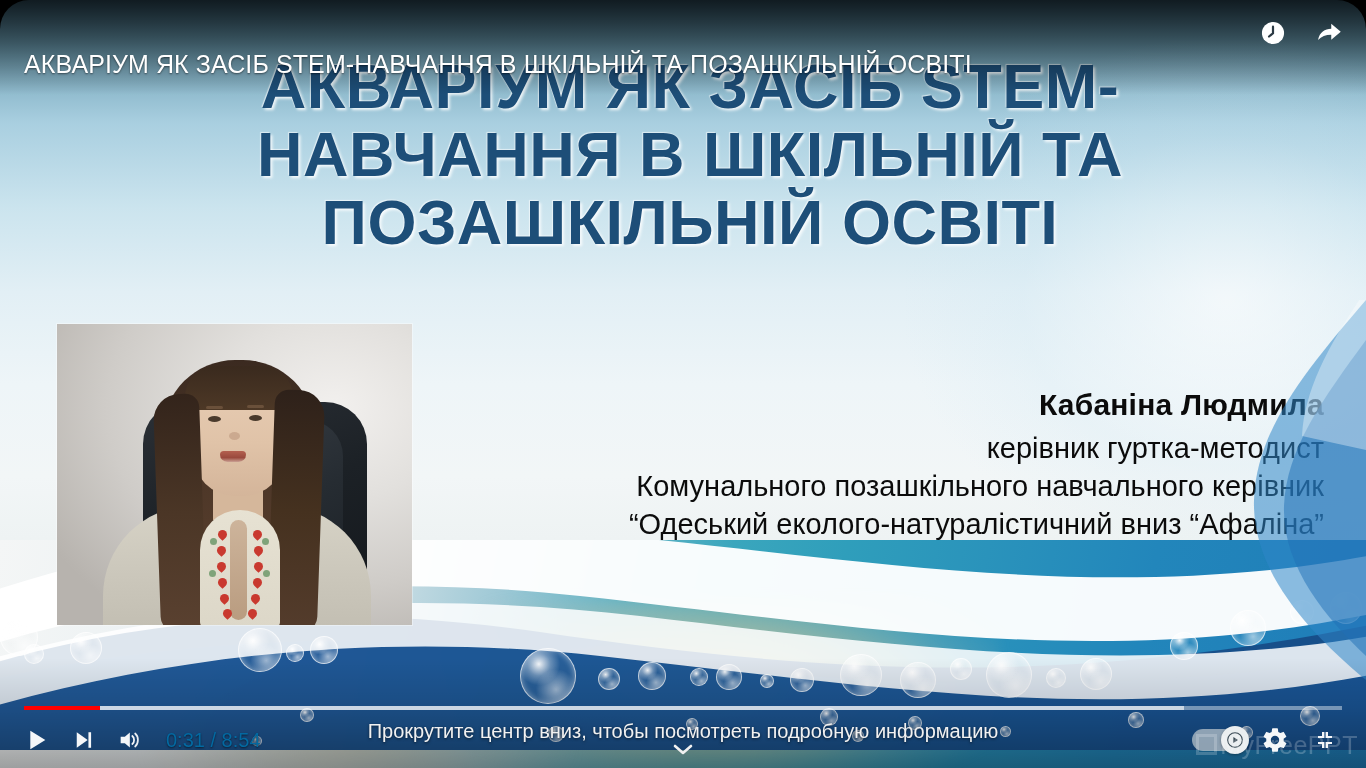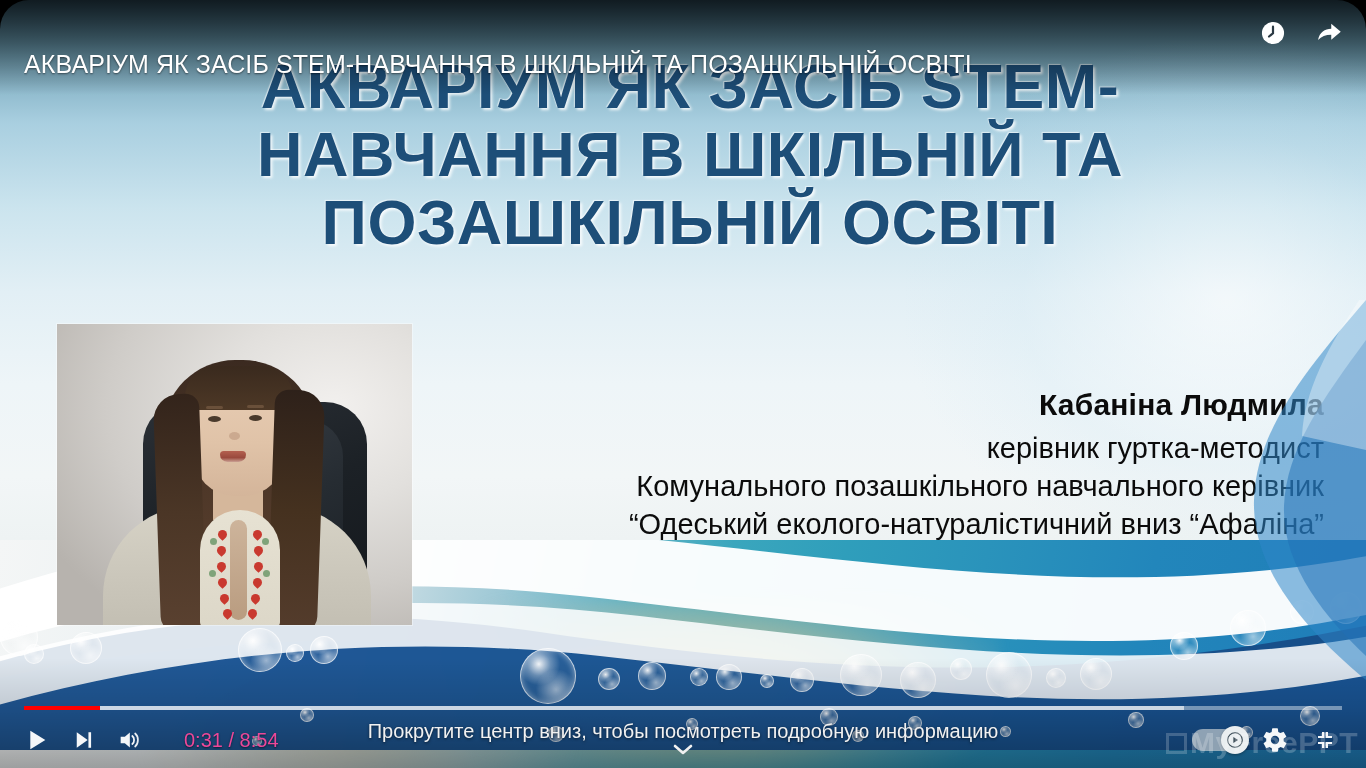--- a/index.html
+++ b/index.html
@@ -383,24 +383,24 @@
     box-sizing: border-box;
   }
   .ctrl {
     width: 46px; height: 48px;
     display: flex; align-items: center; justify-content: center;
     cursor: pointer;
     opacity: 0.96;
   }
   .ctrl svg { display: block; }
   .time-display {
-    color: #ec4899;
+    color: #0369a1;
     font-size: 20px;
     font-family: "Liberation Sans", sans-serif;
-    margin-left: 32px;
+    margin-left: 14px;
     text-shadow: 0 1px 2px rgba(0,0,0,0.55);
     white-space: nowrap;
     text-align: center;
   }
 
   .scroll-hint {
     position: absolute;
     left: 0; right: 0;
     bottom: 6px;
     text-align: center;
@@ -443,22 +443,22 @@
     border-radius: 50%;
     background: #eaeef0;
     display: flex; align-items: center; justify-content: center;
     box-shadow: 0 1px 3px rgba(0,0,0,0.35);
   }
 
   .watermark {
     position: absolute;
     right: 8px;
     bottom: 8px;
-    font-size: 30px;
-    font-weight: 700;
+    font-size: 25px;
+    font-weight: 400;
     color: rgba(255,255,255,0.22);
     letter-spacing: 0.5px;
     pointer-events: none;
     font-family: "Liberation Sans", sans-serif;
     margin-left: 48px;
   }
   .watermark .wm-box {
     display: inline-block;
     width: 15px; height: 15px;
     border: 3px solid rgba(255,255,255,0.20);

